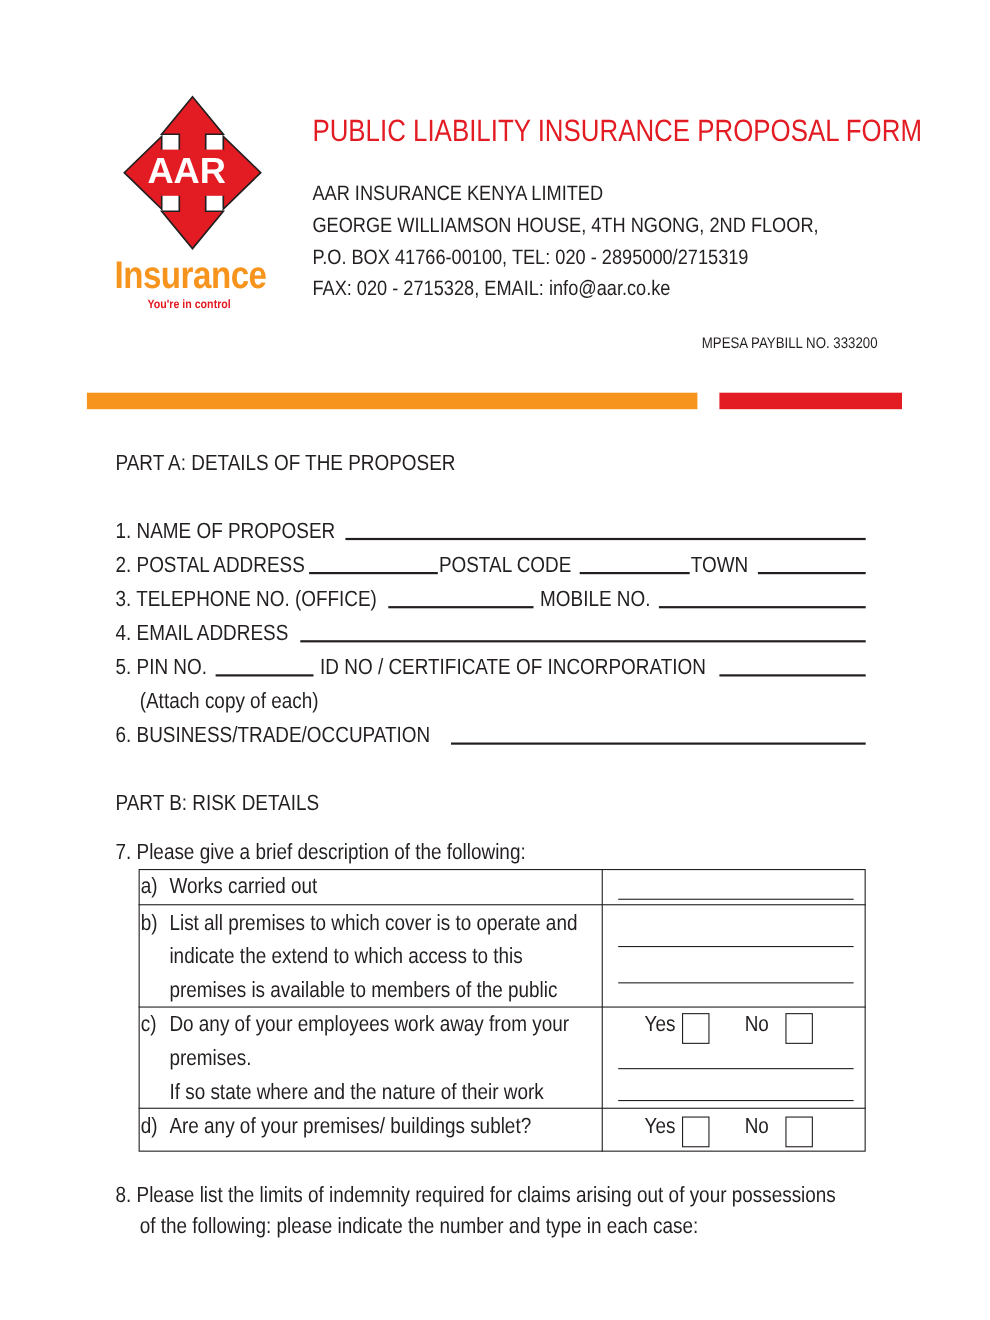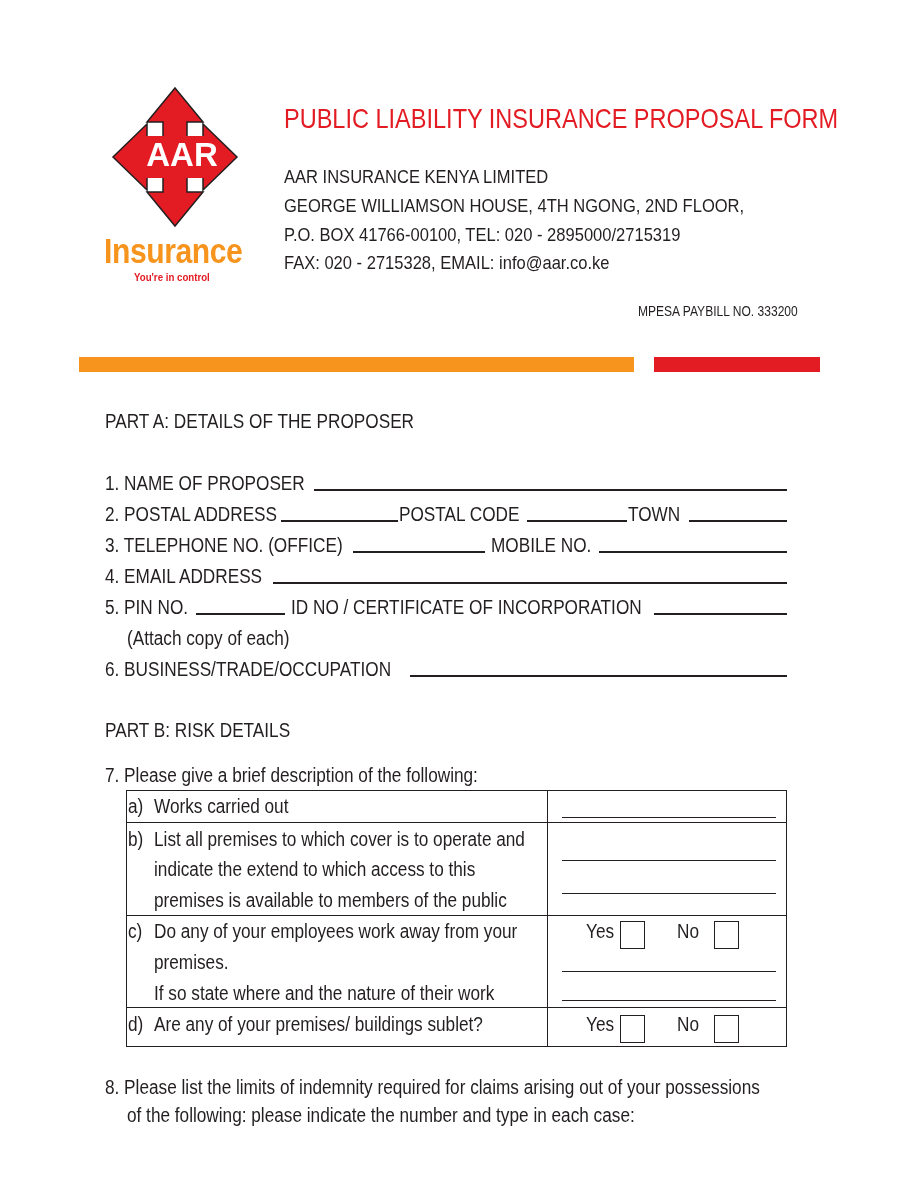--- a/index.html
+++ b/index.html
@@ -35,21 +35,21 @@
   .chk { position:absolute; width:25px; height:28px; border:1.5px solid #231f20; box-sizing:border-box; background:#fff; }
 </style>
 </head>
 <body>
 
 <div id="logo" class="abs">
   <svg width="130" height="142" viewBox="0 0 130 142">
     <polygon points="65,2 93,36 77,36 77,52 93,52 93,38 127,71 93,104 93,90 77,90 77,106 93,106 65,140 37,106 53,106 53,90 37,90 37,104 3,71 37,38 37,52 53,52 53,36 37,36" fill="#e31b23" stroke="#231f20" stroke-width="1.5"></polygon>
     <rect x="36" y="50" width="58" height="42" fill="#e31b23"></rect>
   </svg>
-  <div class="abs" style="left:30px;top:50px;width:96px;text-align:center;font-weight:bold;font-size:33px;color:#fff;">AAR</div>
+  <div class="abs" style="left:30px;top:50px;width:96px;text-align:left;font-weight:bold;font-size:33px;color:#fff;">AAR</div>
   <div id="logo-word">Insurance</div>
   <div id="logo-tag">You're in control</div>
 </div>
 
 <div id="form-title" class="abs narrow">PUBLIC LIABILITY INSURANCE PROPOSAL FORM</div>
 <div class="abs narrow addr" style="top:166px;">AAR INSURANCE KENYA LIMITED</div>
 <div class="abs narrow addr" style="top:195px;">GEORGE WILLIAMSON HOUSE, 4TH NGONG, 2ND FLOOR,</div>
 <div class="abs narrow addr" style="top:224px;">P.O. BOX 41766-00100, TEL:  020 - 2895000/2715319</div>
 <div class="abs narrow addr" style="top:252px;">FAX: 020 - 2715328, EMAIL:  info@aar.co.ke</div>
 <div id="paybill" class="abs narrow">MPESA PAYBILL NO. 333200</div>

